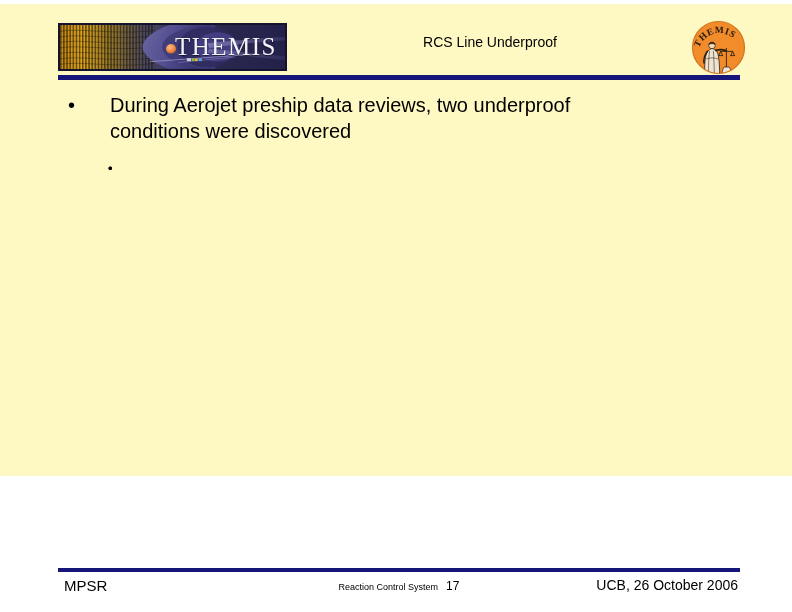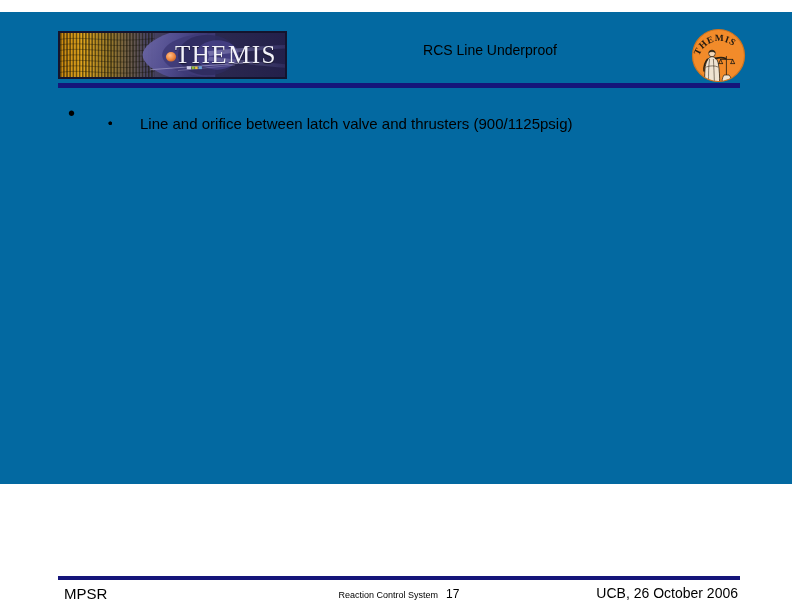--- a/index.html
+++ b/index.html
@@ -13,24 +13,24 @@
     height: 612px;
     position: relative;
     overflow: hidden;
     font-family: "Liberation Sans", sans-serif;
     color: #000000;
   }
 
   
   #slide {
     position: absolute;
-    left: 0; top: 12px;
+    left: 0; top: 4px;
     width: 792px;
     height: 472px;
-    background: #0369a1;
+    background: #fef9c3;
   }
 
   
   #header-band {
     position: absolute;
     left: 0; top: 0;
     width: 792px;
     height: 80px;
   }
 
@@ -329,31 +329,31 @@
       <circle cx="27.5" cy="27.5" r="26" fill="none" stroke="#d2741c" stroke-width="1.2"></circle>
     </svg>
 
     <div id="header-rule"></div>
   </div>
 
   <div id="body-content">
 
     <div class="bullet-l1">
       <span class="marker">•</span>
+      <span class="text">During Aerojet preship data reviews, two underproof conditions were discovered</span>
     </div>
 
     <div class="sub-list">
 
       <div class="bullet-l2">
         <span class="marker">•</span>
       </div>
 
       <div class="bullet-l2">
         <span class="marker">•</span>
-        <span class="text">Line and orifice between latch valve and thrusters (900/1125psig)</span>
       </div>
 
     </div>
   </div>
 
   <div id="footer-rule"></div>
 
   <div id="footer">
     <div id="footer-left">MPSR</div>
 

